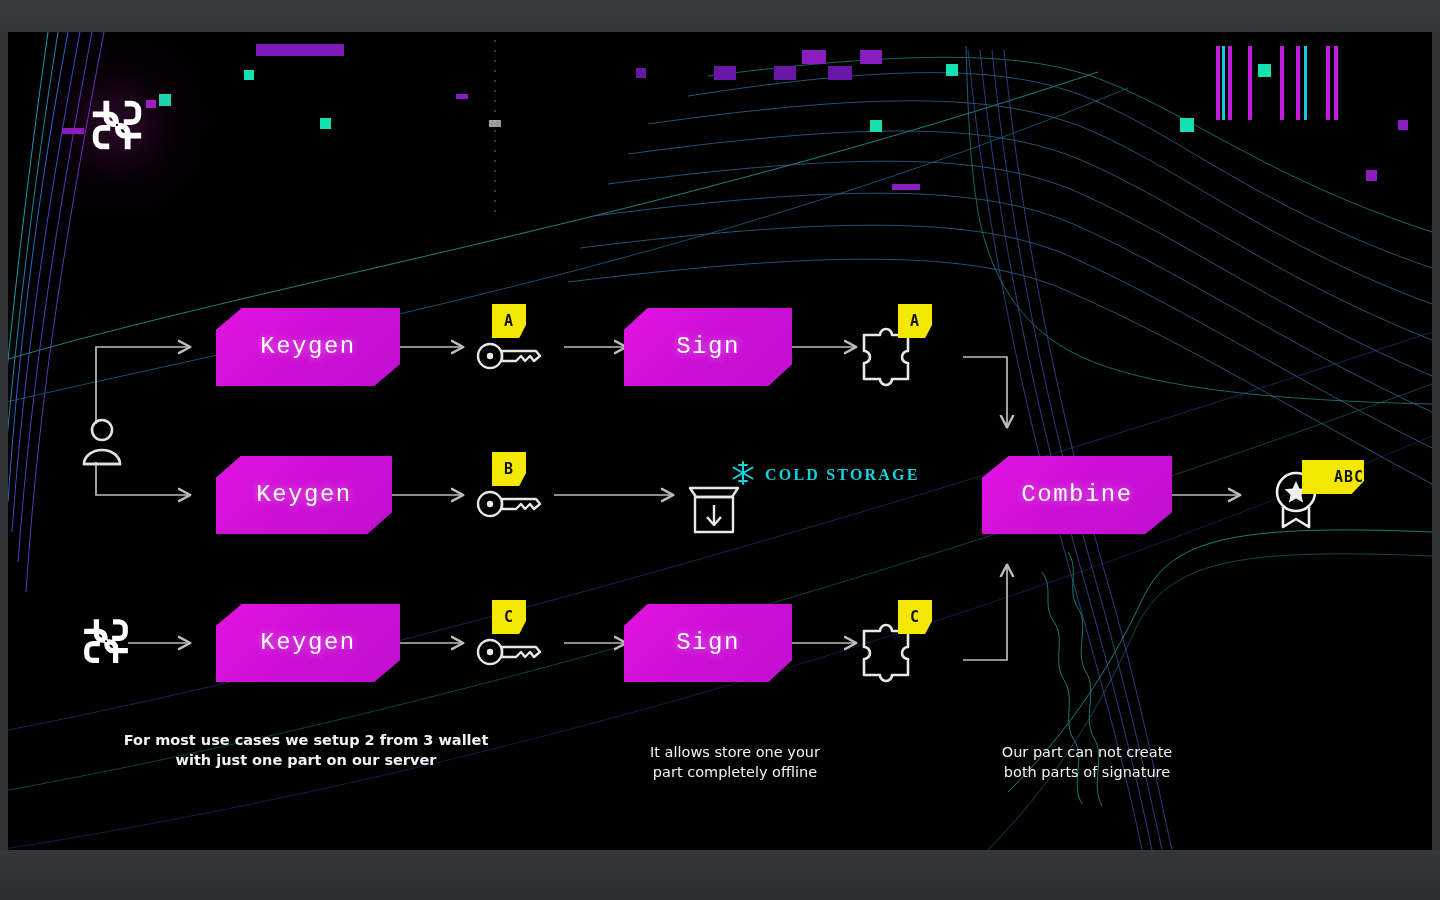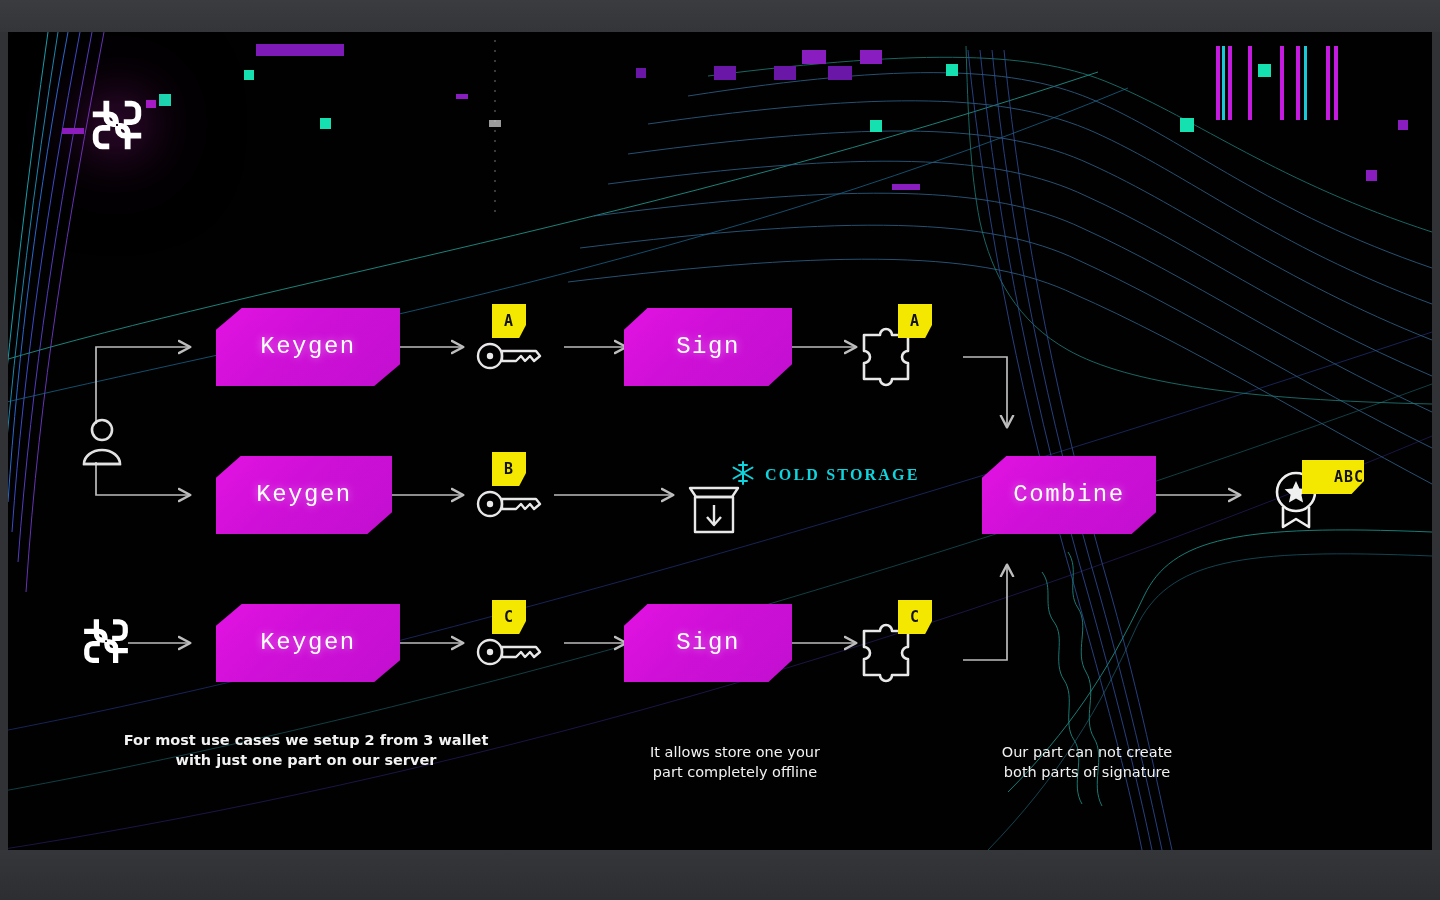--- a/index.html
+++ b/index.html
@@ -357,21 +357,21 @@
 
     <div class="ico" style="left:845px; top:588px;">
       <svg width="66" height="66" viewBox="0 0 66 66" fill="none" stroke="#e8e8e8" stroke-width="2.6" stroke-linejoin="round">
         <path d="M8 8 H24 A6 6 0 0 1 36 8 H52 V24 A6 6 0 0 0 52 36 V52 H36 A6 6 0 0 1 24 52 H8 V36 A6 6 0 0 0 8 24 Z" transform="translate(3,3)"></path>
       </svg>
     </div>
     <div class="tag sm" style="left:890px; top:568px;">
       <span>C</span>
     </div>
 
-    <div class="node" style="left:974px; top:424px; width:174px; height:78px;">
+    <div class="node" style="left:974px; top:424px; width:190px; height:78px;">
       <span>Combine</span>
     </div>
 
     <div class="ico" style="left:1260px; top:436px;">
       <svg width="56" height="62" viewBox="0 0 56 62" fill="none" stroke="#f0f0f0" stroke-width="2.6" stroke-linejoin="round">
         <circle cx="28" cy="24" r="19"></circle>
         <path d="M28 13 L31.4 20.4 L39.4 21.3 L33.4 26.7 L35.1 34.6 L28 30.6 L20.9 34.6 L22.6 26.7 L16.6 21.3 L24.6 20.4 Z" fill="#f0f0f0" stroke="none"></path>
         <path d="M15 39 V59 L28 51 L41 59 V39"></path>
       </svg>
     </div>

